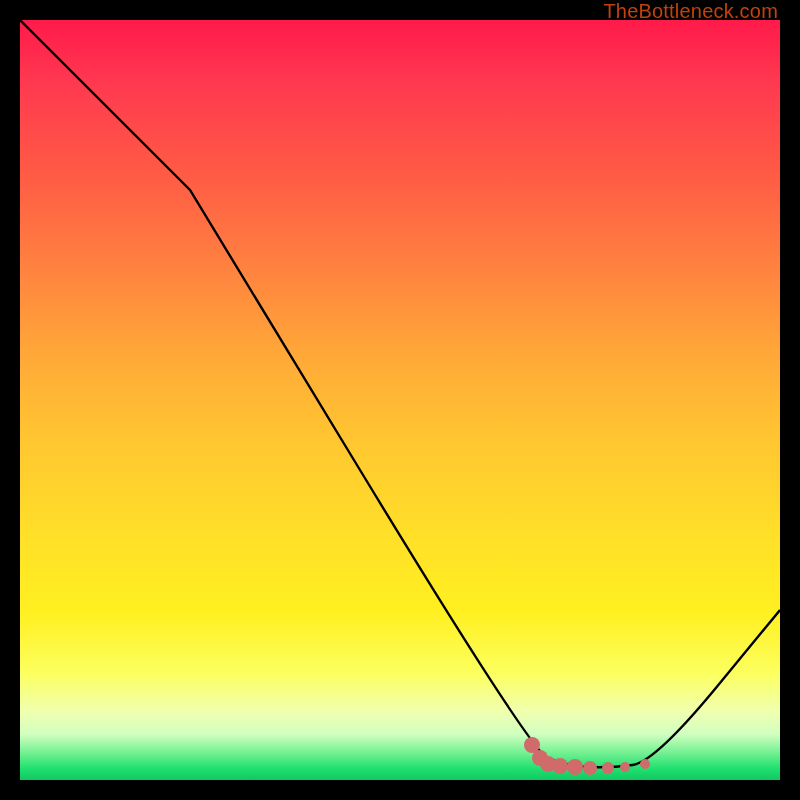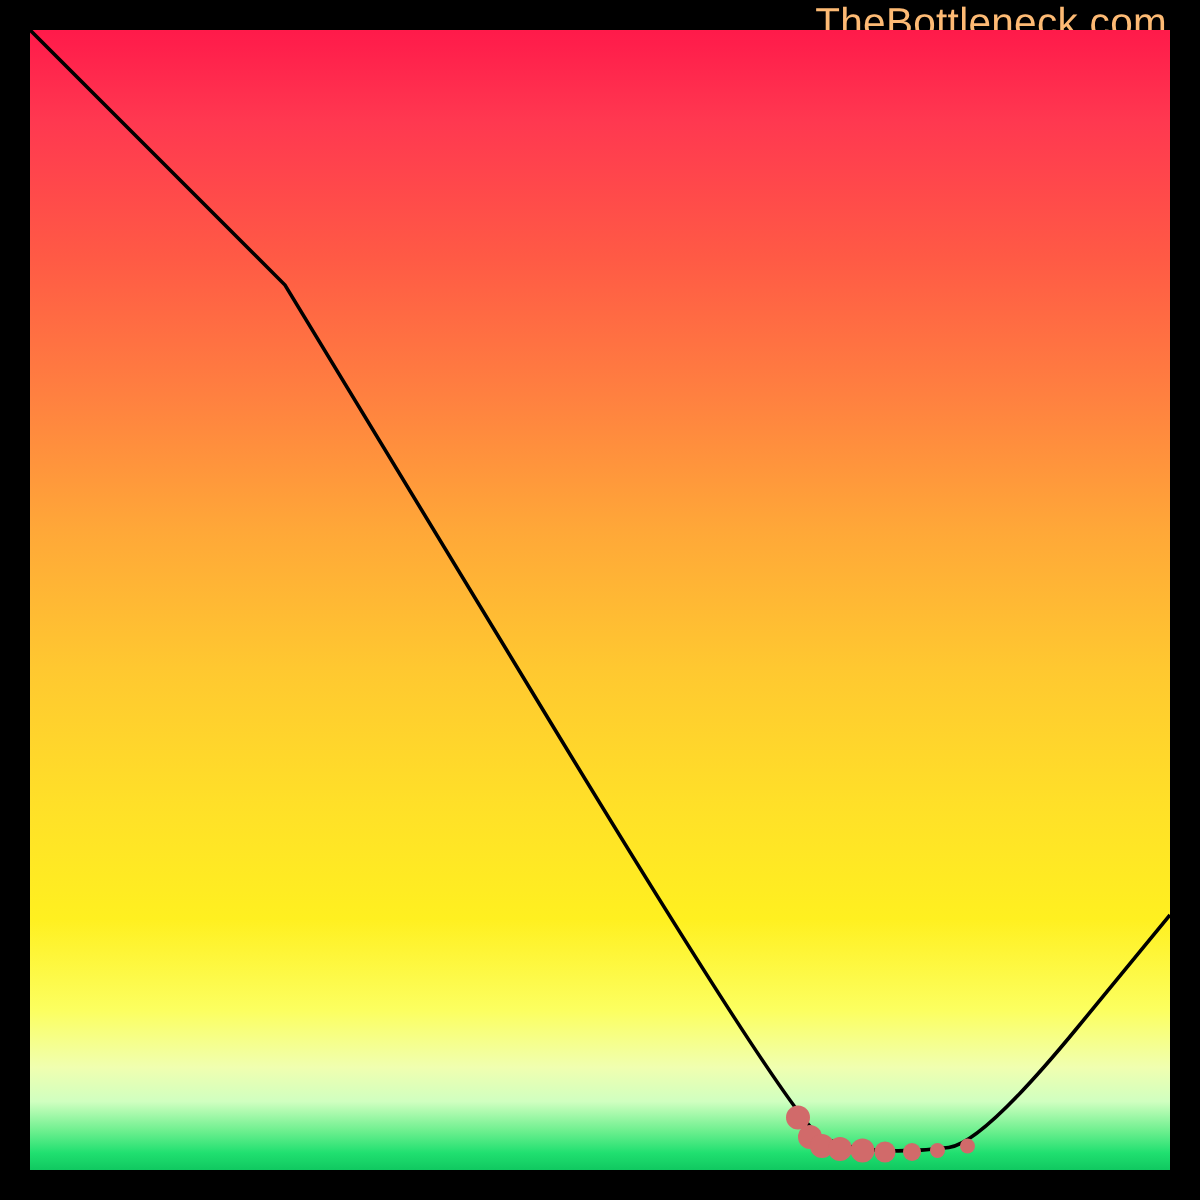--- a/index.html
+++ b/index.html
@@ -48,22 +48,22 @@
     left: 0;
     top: 0;
     width: 760px;
     height: 760px;
     pointer-events: none;
   }
   .watermark {
     position: absolute;
     top: 0px;
     right: 22px;
-    color: #fdba74;
-    font-size: 27px;
+    color: #c2410c;
+    font-size: 20px;
     font-weight: 500;
     letter-spacing: 0.2px;
   }
 </style>
 </head>
 <body>
 
 <div class="watermark">TheBottleneck.com</div>
 
 <div class="frame">

